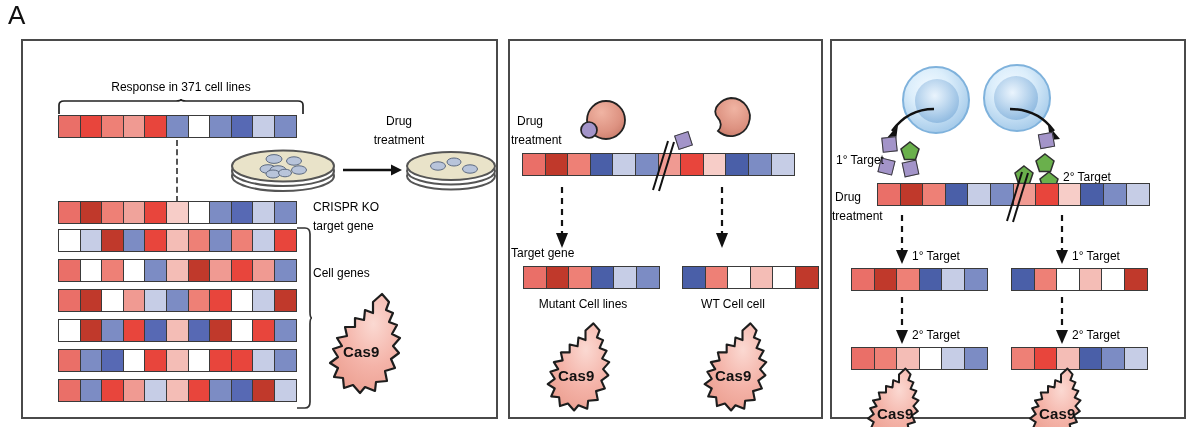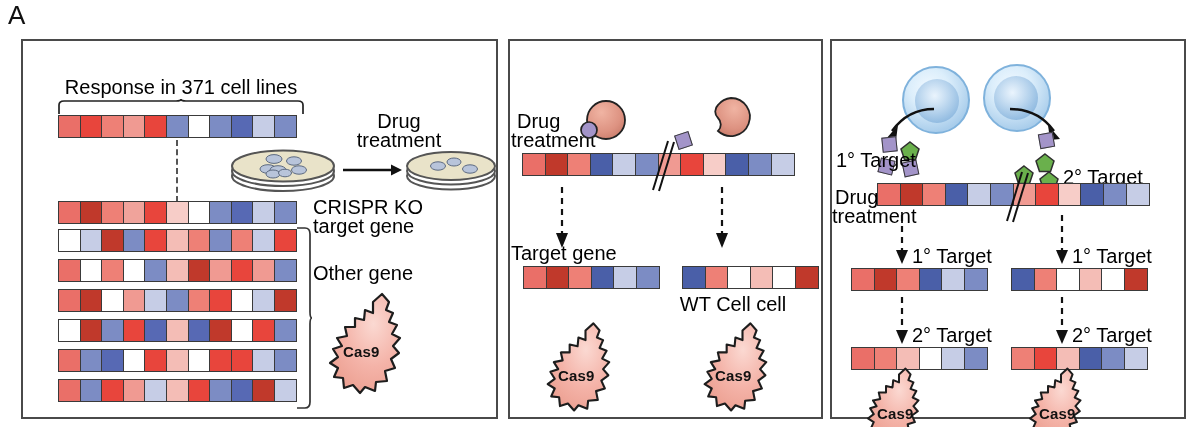--- a/index.html
+++ b/index.html
@@ -13,21 +13,21 @@
     font-family:"Liberation Sans",sans-serif;color:#111;
   }
   .panel{
     position:absolute;border:2px solid #4a4a4a;background:#fff;box-sizing:border-box;
   }
   #panel-a{left:21px;top:39px;width:477px;height:380px;}
   #panel-b{left:508px;top:39px;width:315px;height:380px;}
   #panel-c{left:830px;top:39px;width:356px;height:380px;}
 
   .lbl{position:absolute;font-size:15px;line-height:17px;white-space:pre;color:#000;}
-  .lbl.big{font-size:20px;}
+  .lbl.big{font-size:12px;}
 
   
   .strip{position:absolute;display:flex;box-sizing:border-box;}
   .strip .cell{
     box-sizing:border-box;border:1.4px solid #3a3a3a;
   }
 
   
   .svg-abs{position:absolute;overflow:visible;}
 
@@ -207,21 +207,21 @@
         <div class="cell" style="width: 23px; height: 23px; background: rgb(87, 105, 180); margin-left: -1.4px;"></div>
         <div class="cell" style="width: 23px; height: 23px; background: rgb(192, 57, 43); margin-left: -1.4px;"></div>
         <div class="cell" style="width: 23px; height: 23px; background: rgb(198, 205, 230); margin-left: -1.4px;"></div>
       </div>
     </div>
 
   <svg class="svg-abs" style="left:272px;top:185px;" width="18" height="184" viewBox="0 0 18 184">
     <path d="M2,2 L10,2 Q15,2 15,8 L15,86 Q15,92 17,92 Q15,92 15,98 L15,176 Q15,182 10,182 L2,182" fill="none" stroke="#333" stroke-width="1.7"></path>
   </svg>
 
-  <div class="lbl big" style="left:290px;top:224px;">Other gene</div>
+  <div class="lbl big" style="left:290px;top:224px;">Cell genes</div>
 
   <div class="cas9" style="left:296px;top:248px;">
     <svg width="108" height="108" viewBox="0 0 108 108">
       <defs>
         <radialGradient id="gA" cx="62%" cy="30%" r="72%">
           <stop offset="0%" stop-color="#fbd9d2"></stop>
           <stop offset="60%" stop-color="#f4b3a8"></stop>
           <stop offset="100%" stop-color="#eda294"></stop>
         </radialGradient>
       </defs>
@@ -308,20 +308,21 @@
     </div>
   <div class="strip" id="b-wt" style="left:172px;top:225px;">
       <div class="cell" style="width: 24px; height: 23px; background: rgb(74, 95, 168);"></div>
       <div class="cell" style="width: 24px; height: 23px; background: rgb(238, 128, 118); margin-left: -1.4px;"></div>
       <div class="cell" style="width: 24px; height: 23px; background: rgb(255, 255, 255); margin-left: -1.4px;"></div>
       <div class="cell" style="width: 24px; height: 23px; background: rgb(244, 189, 182); margin-left: -1.4px;"></div>
       <div class="cell" style="width: 24px; height: 23px; background: rgb(255, 255, 255); margin-left: -1.4px;"></div>
       <div class="cell" style="width: 24px; height: 23px; background: rgb(192, 57, 43); margin-left: -1.4px;"></div>
     </div>
 
+  <div class="lbl big" style="left:3px;top:255px;width:140px;text-align:center;">Mutant Cell lines</div>
   <div class="lbl big" style="left:163px;top:255px;width:120px;text-align:center;">WT Cell cell</div>
 
   <div class="cas9" style="left:28px;top:278px;">
     <svg width="95" height="95" viewBox="0 0 108 108">
       <defs>
         <radialGradient id="gB1" cx="62%" cy="30%" r="72%">
           <stop offset="0%" stop-color="#fbd9d2"></stop>
           <stop offset="60%" stop-color="#f4b3a8"></stop>
           <stop offset="100%" stop-color="#eda294"></stop>
         </radialGradient>

